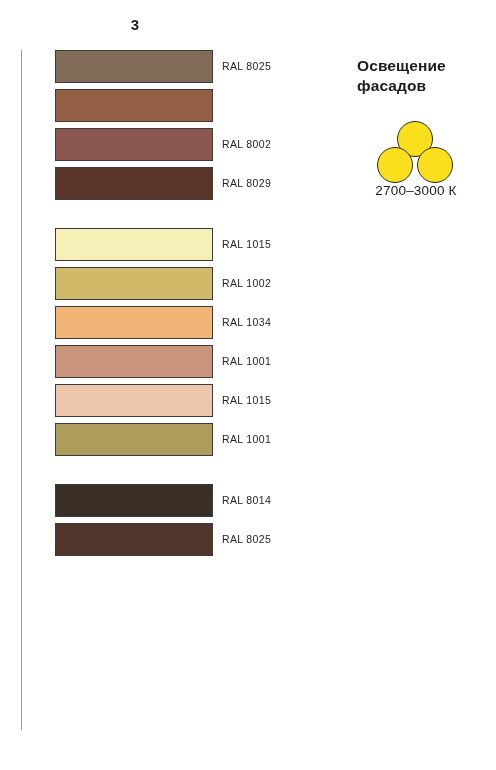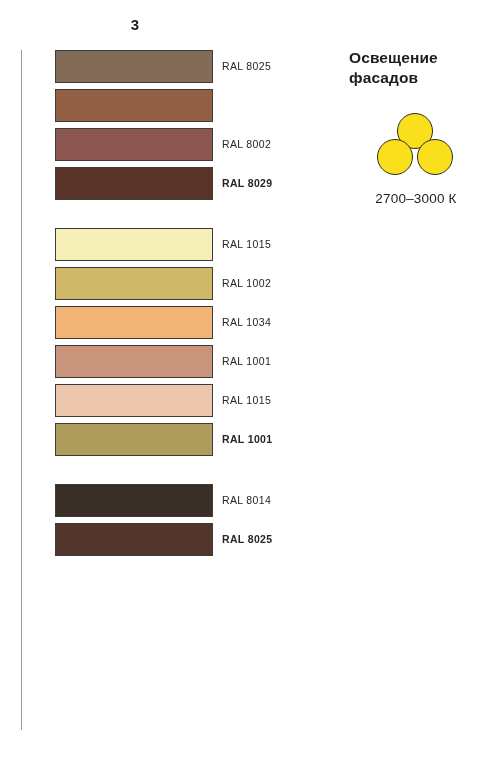--- a/index.html
+++ b/index.html
@@ -58,21 +58,20 @@
   .swatch-group:last-child {
     margin-bottom: 0;
   }
   .swatch-row {
     position: relative;
     height: 33px;
     margin-bottom: 6px;
   }
   .swatch-row:last-child {
     margin-bottom: 0;
-    font-weight: bold;
   }
   .swatch-chip {
     position: absolute;
     left: 0;
     top: 0;
     width: 158px;
     height: 33px;
     border: 1px solid #3b3b3b;
     box-sizing: border-box;
   }
@@ -94,41 +93,40 @@
     left: 349px;
     top: 48px;
     width: 140px;
   }
   .info-title {
     font-size: 15.5px;
     font-weight: 700;
     line-height: 1.32;
     letter-spacing: 0.1px;
     color: #1d1d1f;
-    margin: 0;
+    margin: 8px;
     white-space: pre-line;
   }
   .lamp-figure {
     position: relative;
     width: 80px;
     height: 62px;
     margin: 24px 0 0 26px;
   }
   .lamp-dot {
     position: absolute;
     border-radius: 50%;
     border: 1.6px solid #2e2a22;
     box-sizing: border-box;
   }
   .lamp-dot.top    { left: 22px; top: 0;    width: 36px; height: 36px; }
   .lamp-dot.left   { left: 2px;  top: 26px; width: 36px; height: 36px; }
   .lamp-dot.right  { left: 42px; top: 26px; width: 36px; height: 36px; }
 
   .info-caption {
-    margin-top: 16px;
     font-size: 13.5px;
     letter-spacing: 0.2px;
     color: #1d1d1f;
     text-align: center;
     width: 134px;
   }
 </style>
 </head>
 <body style="background: rgb(255, 255, 255);">
 

